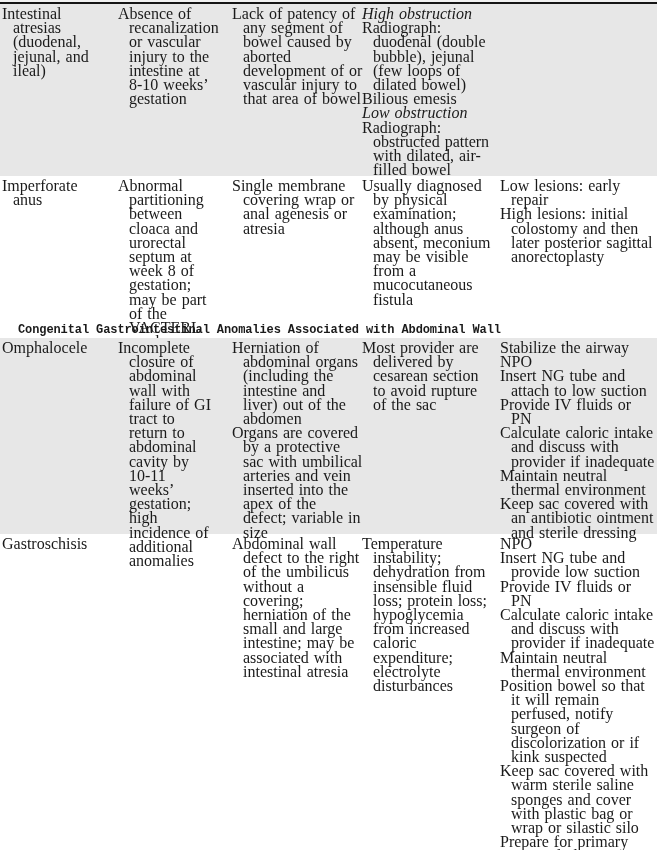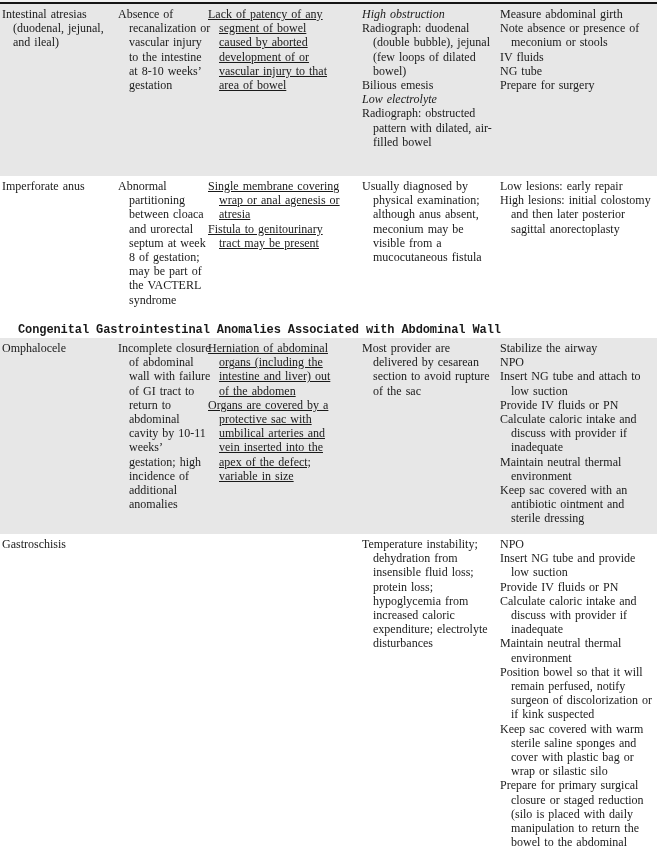--- a/index.html
+++ b/index.html
@@ -19,24 +19,24 @@
   .row-4{height:318px;}
   .section-row{
     height:15px;
     font-family:Liberation Mono, monospace;
     font-weight:bold;font-size:12px;line-height:15px;
     letter-spacing:-0.1px;
     padding-left:18px;
     background:#ffffff;
     white-space:nowrap;
   }
-  .cell{position:absolute;top:3px;font-size:12px;line-height:14.2px;word-spacing:1px;}
+  .cell{position:absolute;top:3px;font-size:16px;line-height:14.2px;word-spacing:1px;}
   .c1{left:2px;width:106px;}
   .c2{left:118px;width:94px;}
-  .c3{left:208px;width:132px;text-decoration:underline;}
+  .c3{left:232px;width:132px;}
   .c4{left:362px;width:131px;}
   .c5{left:500px;width:156px;}
   .cell p{margin:0;padding-left:11px;text-indent:-11px;}
   .cell p.it{font-style:italic;}
   .bottom-strip{height:7px;background:#ffffff;position:relative;}
   .bottom-strip .edge{position:absolute;left:0;top:4px;width:657px;height:1px;background:#cfcfcf;}
 </style>
 </head>
 <body>
 
@@ -52,41 +52,33 @@
         <div class="cell c2">
           <p>Absence of recanalization or vascular injury to the intestine at 8-10 weeks’ gestation</p>
         </div>
         <div class="cell c3">
           <p>Lack of patency of any segment of bowel caused by aborted development of or vascular injury to that area of bowel</p>
         </div>
         <div class="cell c4">
           <p class="it">High obstruction</p>
           <p>Radiograph: duodenal (double bubble), jejunal (few loops of dilated bowel)</p>
           <p>Bilious emesis</p>
-          <p class="it">Low electrolyte</p>
+          <p class="it">Low obstruction</p>
           <p>Radiograph: obstructed pattern with dilated, air-filled bowel</p>
-        </div>
-        <div class="cell c5">
-          <p>Measure abdominal girth</p>
-          <p>Note absence or presence of meconium or stools</p>
-          <p>IV fluids</p>
-          <p>NG tube</p>
-          <p>Prepare for surgery</p>
         </div>
       </div>
       <div class="row row-2">
         <div class="cell c1">
           <p>Imperforate anus</p>
         </div>
         <div class="cell c2">
           <p>Abnormal partitioning between cloaca and urorectal septum at week 8 of gestation; may be part of the VACTERL syndrome</p>
         </div>
         <div class="cell c3">
           <p>Single membrane covering wrap or anal agenesis or atresia</p>
-          <p>Fistula to genitourinary tract may be present</p>
         </div>
         <div class="cell c4">
           <p>Usually diagnosed by physical examination; although anus absent, meconium may be visible from a mucocutaneous fistula</p>
         </div>
         <div class="cell c5">
           <p>Low lesions: early repair</p>
           <p>High lesions: initial colostomy and then later posterior sagittal anorectoplasty</p>
         </div>
       </div>
     </div>
@@ -115,20 +107,23 @@
           <p>Provide IV fluids or PN</p>
           <p>Calculate caloric intake and discuss with provider if inadequate</p>
           <p>Maintain neutral thermal environment</p>
           <p>Keep sac covered with an antibiotic ointment and sterile dressing</p>
         </div>
       </div>
       <div class="row row-4">
         <div class="cell c1">
           <p>Gastroschisis</p>
         </div>
+        <div class="cell c3">
+          <p>Abdominal wall defect to the right of the umbilicus without a covering; herniation of the small and large intestine; may be associated with intestinal atresia</p>
+        </div>
         <div class="cell c4">
           <p>Temperature instability; dehydration from insensible fluid loss; protein loss; hypoglycemia from increased caloric expenditure; electrolyte disturbances</p>
         </div>
         <div class="cell c5">
           <p>NPO</p>
           <p>Insert NG tube and provide low suction</p>
           <p>Provide IV fluids or PN</p>
           <p>Calculate caloric intake and discuss with provider if inadequate</p>
           <p>Maintain neutral thermal environment</p>
           <p>Position bowel so that it will remain perfused, notify surgeon of discolorization or if kink suspected</p>

